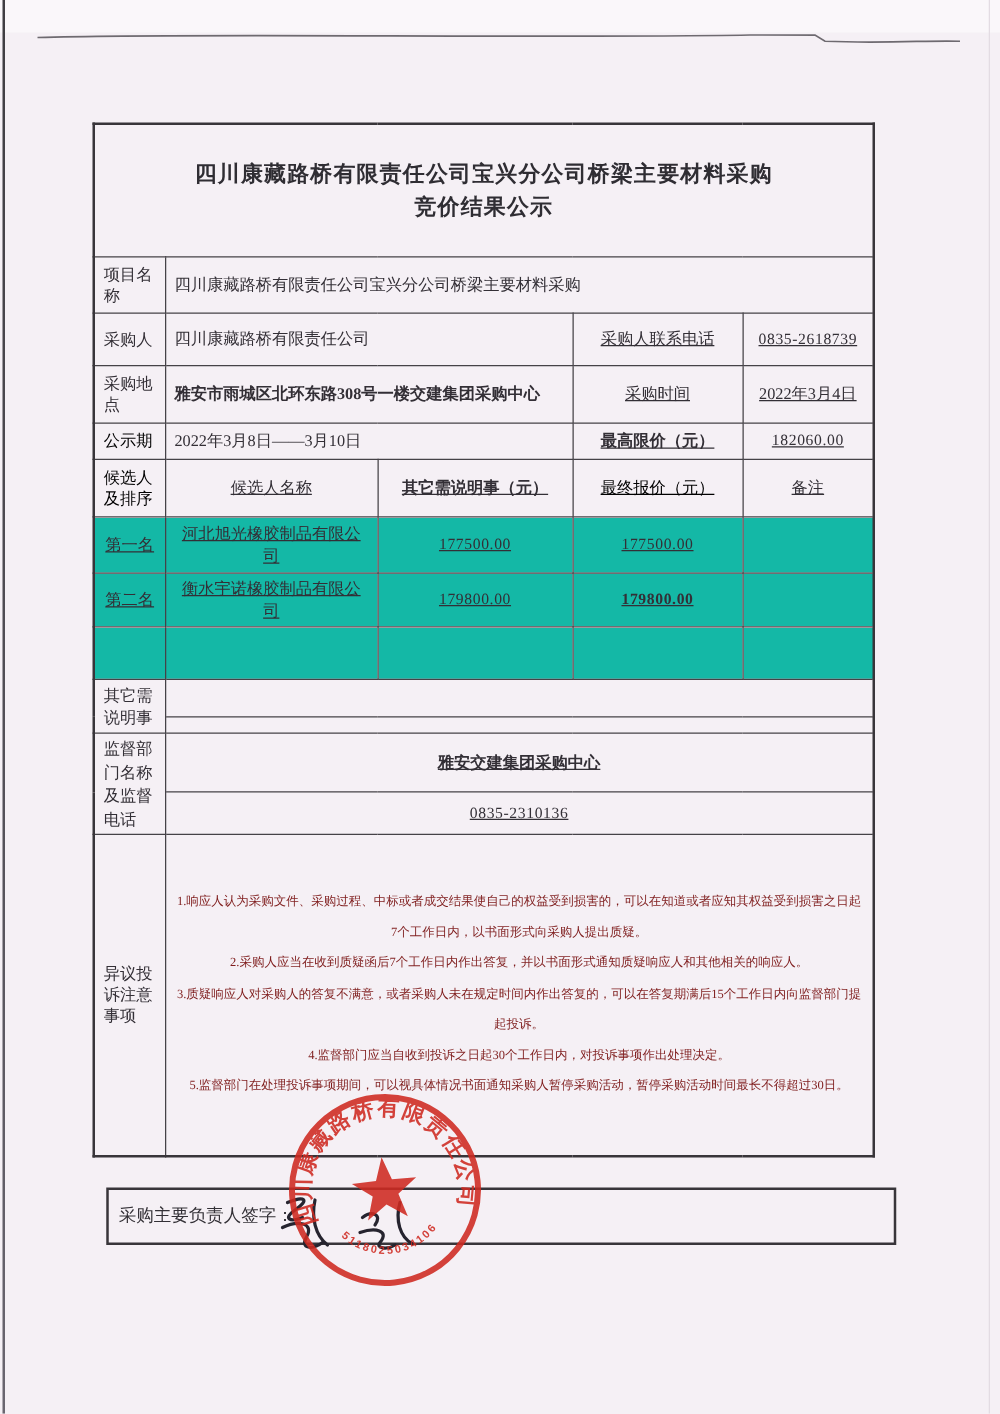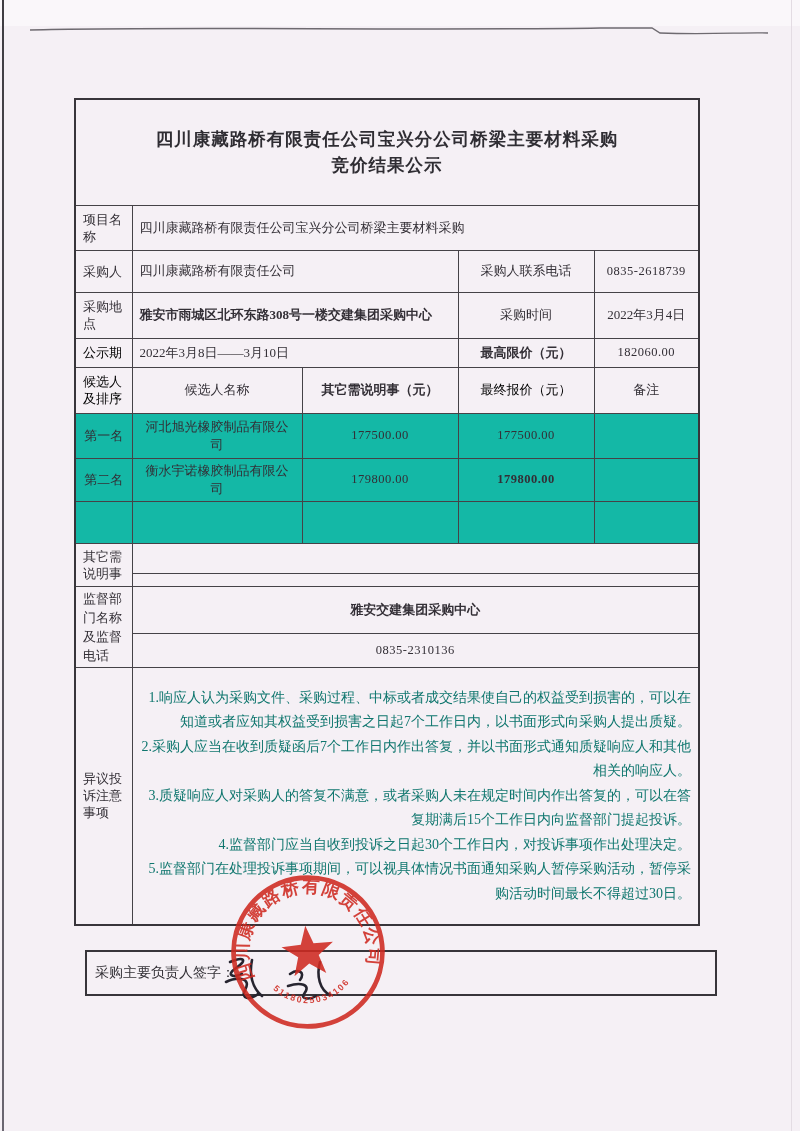--- a/index.html
+++ b/index.html
@@ -29,31 +29,31 @@
     overflow:hidden;
     vertical-align:middle;
     margin-left:8px;
   }
   td.titlecell{
     text-align:center;vertical-align:middle;
     font-family:"Liberation Sans", sans-serif;
     font-weight:bold;font-size:17.5px;line-height:26px;letter-spacing:1px;color:#2f2d33;
   }
   td.lbl{ text-align:left;padding-left:5px;line-height:17px; }
-  td.ctr{ text-align:center; }
+  td.ctr{ text-align:center;text-decoration:underline; }
   td.lft{ text-align:left; }
   .light{ color:#000000; }
   .dark{ color:#332f36; }
   .boldish{ font-weight:bold; }
   .num{ font-size:12.5px; letter-spacing:0.5px; }
   tr.pinkrow td{ background:#14b8a6; }
   td.objection-cell{
-    vertical-align:top;text-align:right;
+    vertical-align:top;text-align:center;
     padding:44px 10px 8px 12px;
-    font-size:14px;line-height:24.5px;color:#0f766e;
+    font-size:10px;line-height:24.5px;color:#7f1d1d;
   }
   .obj-item{ margin:0; }
 
   
   .sigbox{
     position:absolute;left:85px;top:950px;width:620px;height:42px;
     border:2px solid #38353a;
     display:flex;align-items:center;
     font-size:14px;color:#333036;
     padding-left:8px;

